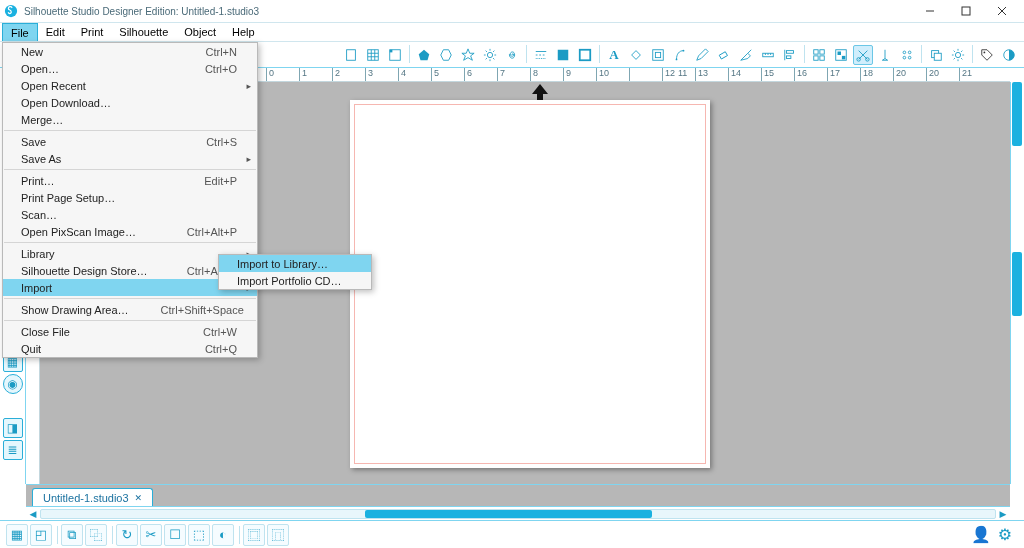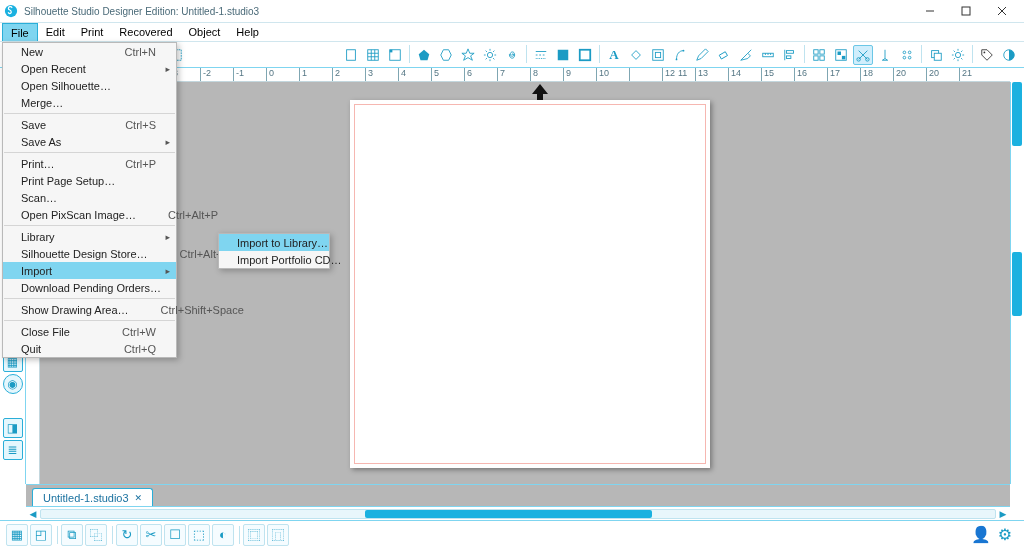--- a/index.html
+++ b/index.html
@@ -76,21 +76,21 @@
         <line x1="1" y1="1" x2="9" y2="9" stroke="#333" stroke-width="1"></line>
         <line x1="9" y1="1" x2="1" y2="9" stroke="#333" stroke-width="1"></line>
       </svg>
   </div>
 </div>
 
 <div class="menubar">
   <div class="menu-item open">File</div>
   <div class="menu-item">Edit</div>
   <div class="menu-item">Print</div>
-  <div class="menu-item">Recovered</div>
+  <div class="menu-item">Silhouette</div>
   <div class="menu-item">Object</div>
   <div class="menu-item">Help</div>
 </div>
 
 <div class="toolbar">
   <div class="toolbar-left">
     <div class="tbtn">
         <svg viewBox="0 0 16 16">
           <path d="M3 2l9 5-4 1 2 4-2 1-2-4-3 3z" fill="none" stroke="currentColor" stroke-width="1"></path>
         </svg>
@@ -387,48 +387,52 @@
   </div>
   <div class="hscroll">
     <div class="sarrow">◀</div>
     <div class="strack">
       <div class="sthumb" style="left:34%;width:30%"></div>
     </div>
     <div class="sarrow">▶</div>
   </div>
 </div>
 
-<div class="dropdown" id="file-dropdown" style="top:42px;left:2px;width:175px">
+<div class="dropdown" id="file-dropdown" style="top:42px;left:2px;width:256px">
     <div class="dropdown-row">
       <span>New</span>
       <span class="shortcut">Ctrl+N</span>
     </div>
     <div class="dropdown-row">
+      <span>Open…</span>
+      <span class="shortcut">Ctrl+O</span>
+    </div>
+    <div class="dropdown-row">
       <span>Open Recent</span>
       <span class="arrow">▸</span>
     </div>
     <div class="dropdown-row">
-      <span>Open Silhouette…</span>
+      <span>Open Download…</span>
     </div>
     <div class="dropdown-row">
       <span>Merge…</span>
     </div>
     <div class="dropdown-sep"></div>
     <div class="dropdown-row">
       <span>Save</span>
       <span class="shortcut">Ctrl+S</span>
     </div>
     <div class="dropdown-row">
       <span>Save As</span>
       <span class="arrow">▸</span>
     </div>
     <div class="dropdown-sep"></div>
     <div class="dropdown-row">
       <span>Print…</span>
-      <span class="shortcut">Ctrl+P</span>
+      <span class="shortcut">Edit+P</span>
     </div>
     <div class="dropdown-row">
       <span>Print Page Setup…</span>
     </div>
     <div class="dropdown-row">
       <span>Scan…</span>
     </div>
     <div class="dropdown-row">
       <span>Open PixScan Image…</span>
       <span class="shortcut">Ctrl+Alt+P</span>
@@ -439,40 +443,37 @@
       <span class="arrow">▸</span>
     </div>
     <div class="dropdown-row">
       <span>Silhouette Design Store…</span>
       <span class="shortcut">Ctrl+Alt+S</span>
     </div>
     <div class="dropdown-row highlight">
       <span>Import</span>
       <span class="arrow">▸</span>
     </div>
-    <div class="dropdown-row">
-      <span>Download Pending Orders…</span>
-    </div>
     <div class="dropdown-sep"></div>
     <div class="dropdown-row">
       <span>Show Drawing Area…</span>
       <span class="shortcut">Ctrl+Shift+Space</span>
     </div>
     <div class="dropdown-sep"></div>
     <div class="dropdown-row">
       <span>Close File</span>
       <span class="shortcut">Ctrl+W</span>
     </div>
     <div class="dropdown-row">
       <span>Quit</span>
       <span class="shortcut">Ctrl+Q</span>
     </div>
   </div>
 
-<div class="submenu" id="import-submenu" style="top:233px;left:218px;width:112px">
+<div class="submenu" id="import-submenu" style="top:254px;left:218px;width:154px">
     <div class="dropdown-row highlight">
       <span>Import to Library…</span>
     </div>
     <div class="dropdown-row">
       <span>Import Portfolio CD…</span>
     </div>
   </div>
 
 <div class="bottombar">
   <div class="bbtn">▦</div>

